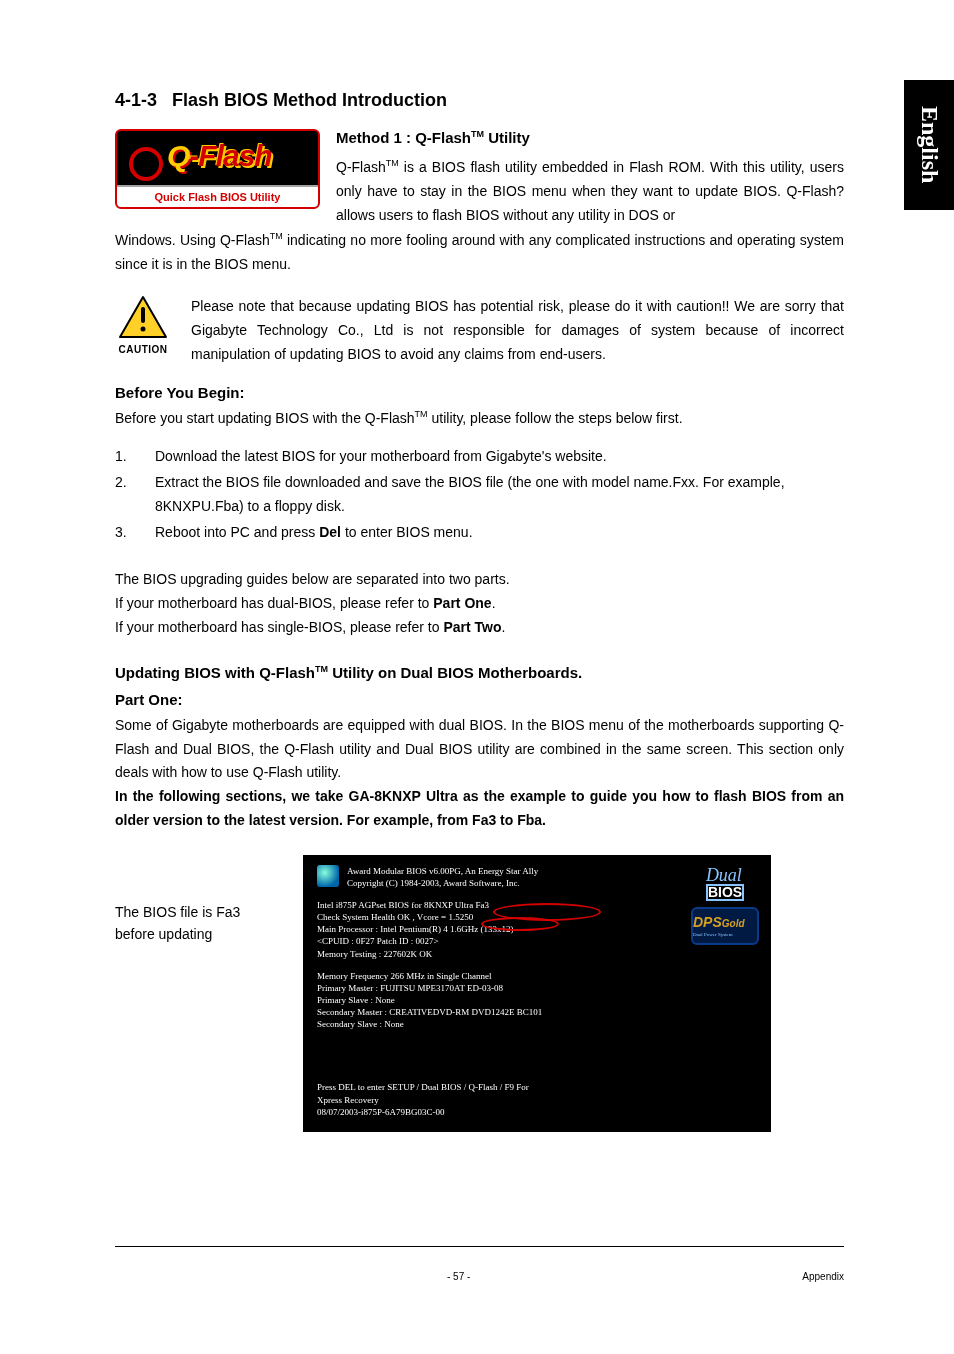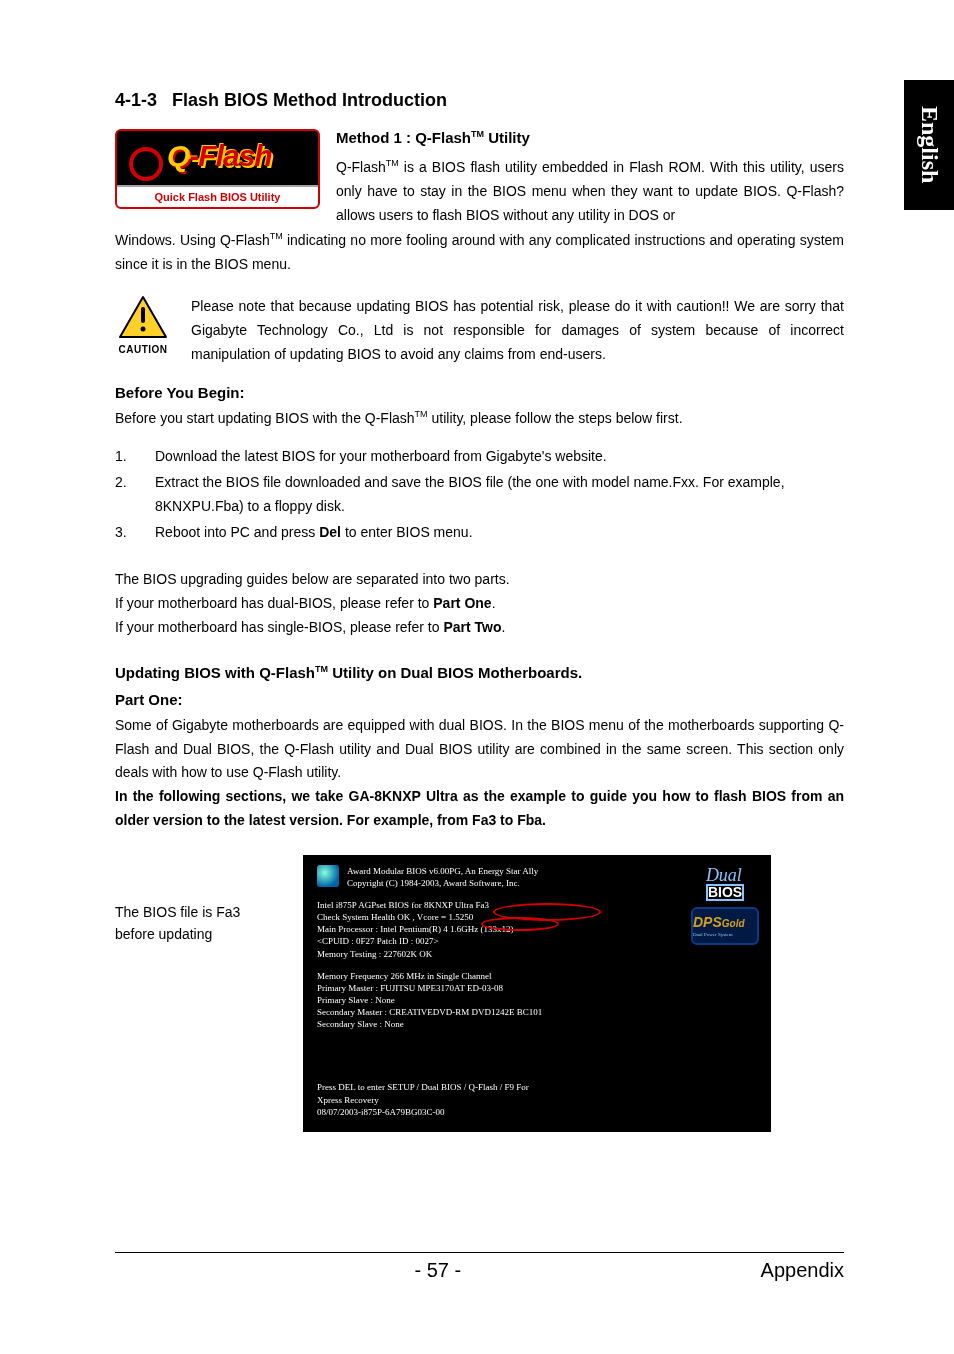--- a/index.html
+++ b/index.html
@@ -36,21 +36,21 @@
   .bios-block { margin-top: 10px; }
   .bios-cir { position: absolute; border: 2px solid #d40000; border-radius: 50%; }
   .cir1 { width: 108px; height: 18px; left: 190px; top: 48px; }
   .cir2 { width: 78px; height: 14px; left: 178px; top: 62px; }
   .right-logos { position: absolute; right: 12px; top: 12px; display: flex; flex-direction: column; gap: 6px; align-items: center; }
   .dual-bios { font-family: "Brush Script MT", cursive; font-style: italic; color: #89c4ff; font-size: 18px; line-height: 0.9; }
   .dual-bios .bios-word { font-family: Arial; font-weight: 900; font-style: normal; font-size: 14px; color: #fff; border: 2px solid #89c4ff; border-radius: 0; padding: 0 0; display: inline-block; }
   .dps-logo { width: 68px; height: 38px; border: 2px solid #0a3a8a; border-radius: 6px; background: #001a44; display: flex; flex-direction: column; justify-content: center; }
   .dps-main { font-family: Arial; font-weight: 900; font-style: italic; font-size: 14px; color: #d4a022; }
   .dps-sub { font-size: 5px; color: #89c4ff; }
-  .footer { position: absolute; left: 115px; right: 110px; bottom: 72px; border-top: 1px solid #000; padding-top: 6px; display: flex; justify-content: space-between; font-size: 20px; }
+  .footer { position: absolute; left: 115px; right: 110px; bottom: 72px; border-top: 1px solid #000; padding-top: 24px; display: flex; justify-content: space-between; font-size: 10px; }
 </style>
 </head>
 <body>
 
 <div class="lang-tab">English</div>
 
 <div class="page">
 
   <h2 class="sec-title">
     <span>4-1-3</span>&nbsp;&nbsp;&nbsp;<span>Flash BIOS Method Introduction</span>

